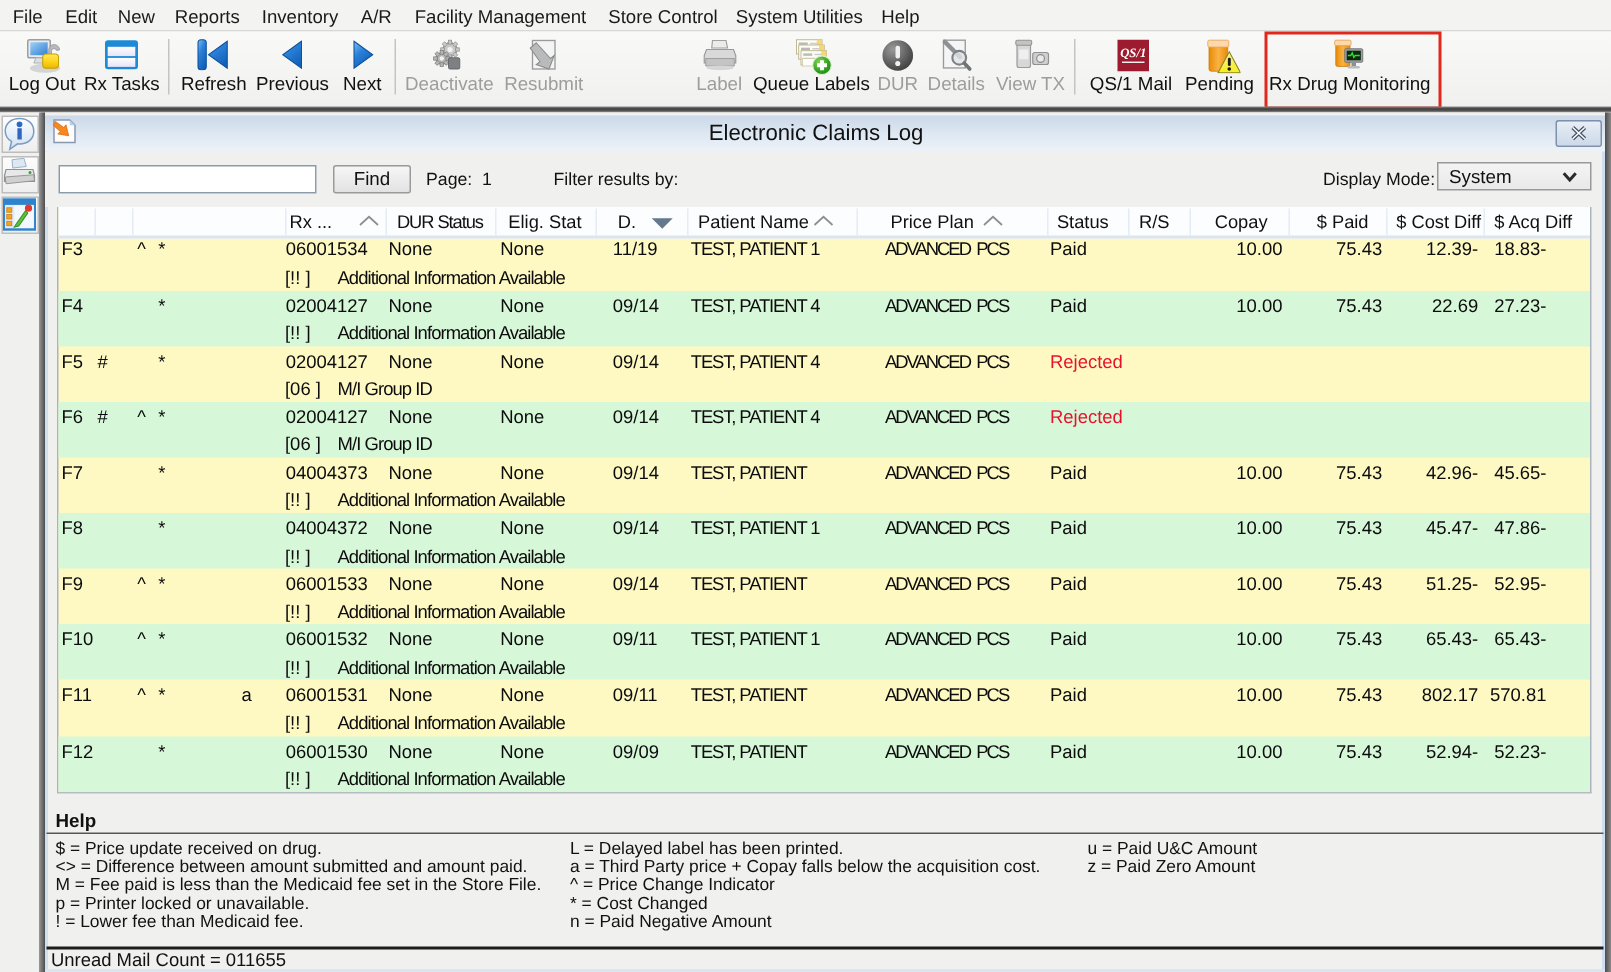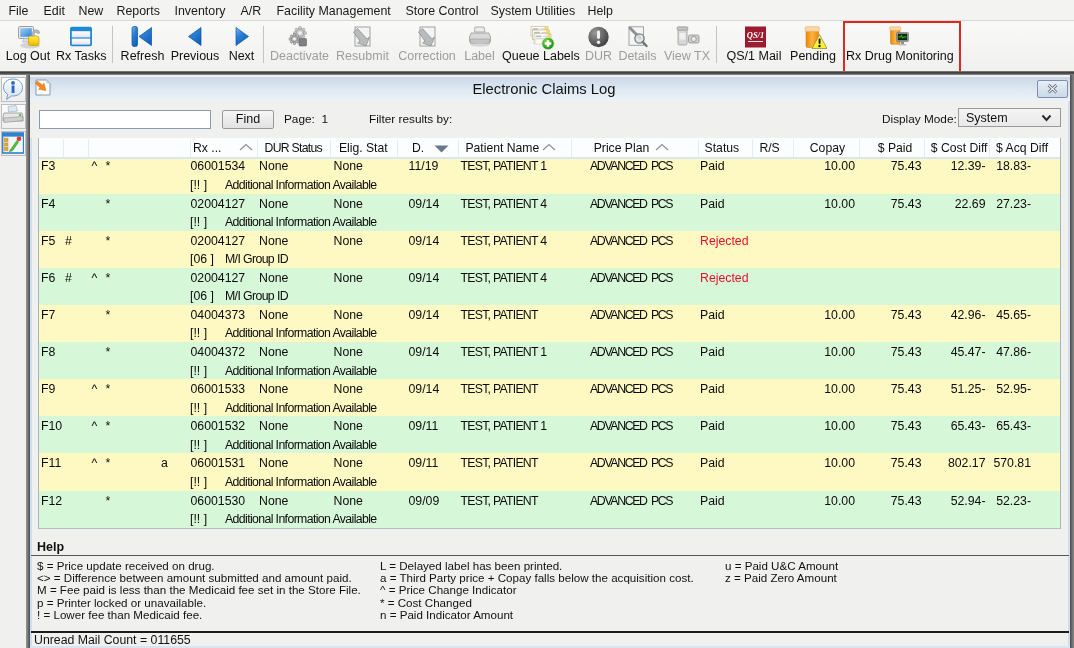--- a/index.html
+++ b/index.html
@@ -174,27 +174,20 @@
           <rect x="12" y="12.5" width="7.5" height="7.5" rx="1" fill="#7e8183" stroke="#5e6163" stroke-width="0.6"></rect>
         </svg></div>
       <div class="lbl dis">Deactivate</div>
     </div>
 <div class="tbtn" style="left:335px;width:55px">
       <div class="ico"><svg width="23" height="21" viewBox="0 0 23 21">
           <rect x="4" y="1" width="15" height="19" fill="#f4f4f4" stroke="#9a9a9a" stroke-width="0.9"></rect>
           <path d="M6.5 2.5 L16 13 l2.5 -2 l-3.5 9 l-8.5 -3 l2.5 -1.8 L2.5 6 Z" fill="#b9babc" stroke="#8a8b8d" stroke-width="0.7"></path>
         </svg></div>
       <div class="lbl dis">Resubmit</div>
-    </div>
-<div class="tbtn" style="left:398px;width:58px">
-      <div class="ico"><svg width="23" height="21" viewBox="0 0 23 21">
-          <rect x="4" y="1" width="15" height="19" fill="#f4f4f4" stroke="#9a9a9a" stroke-width="0.9"></rect>
-          <path d="M6.5 2.5 L16 13 l2.5 -2 l-3.5 9 l-8.5 -3 l2.5 -1.8 L2.5 6 Z" fill="#b9babc" stroke="#8a8b8d" stroke-width="0.7"></path>
-        </svg></div>
-      <div class="lbl dis">Correction</div>
     </div>
 <div class="tbtn" style="left:463px;width:33px">
       <div class="ico"><svg width="24" height="21" viewBox="0 0 24 21">
           <path d="M7 1 h9 l1 5 H6.5 Z" fill="#ececec" stroke="#a0a0a0" stroke-width="0.8"></path>
           <path d="M3 7 h18 l1.5 4 v5 h-21 v-5 Z" fill="#d9d9d9" stroke="#9a9a9a" stroke-width="0.8"></path>
           <path d="M2.5 13 h19 v5 h-19 Z" fill="#c4c4c4" stroke="#9a9a9a" stroke-width="0.6"></path>
           <ellipse cx="12" cy="19.2" rx="9" ry="1.6" fill="#d6d6d6"></ellipse>
         </svg></div>
       <div class="lbl dis">Label</div>
     </div>
@@ -594,21 +587,21 @@
  <div class="abs" id="helppanel">
 <span class="hl" style="left:7px;top:483.5px">$ = Price update received on drug.</span>
 <span class="hl" style="left:7px;top:496px">&lt;&gt; = Difference between amount submitted and amount paid.</span>
 <span class="hl" style="left:7px;top:508.4px">M = Fee paid is less than the Medicaid fee set in the Store File.</span>
 <span class="hl" style="left:7px;top:520.9px">p = Printer locked or unavailable.</span>
 <span class="hl" style="left:7px;top:533.3px">! = Lower fee than Medicaid fee.</span>
 <span class="hl" style="left:350px;top:483.5px">L = Delayed label has been printed.</span>
 <span class="hl" style="left:350px;top:496px">a = Third Party price + Copay falls below the acquisition cost.</span>
 <span class="hl" style="left:350px;top:508.4px">^ = Price Change Indicator</span>
 <span class="hl" style="left:350px;top:520.9px">* = Cost Changed</span>
-<span class="hl" style="left:350px;top:533.3px">n = Paid Indicator Amount</span>
+<span class="hl" style="left:350px;top:533.3px">n = Paid Negative Amount</span>
 <span class="hl" style="left:695px;top:483.5px">u = Paid U&amp;C Amount</span>
 <span class="hl" style="left:695px;top:496px">z = Paid Zero Amount</span>
 </div>
  <div class="abs" id="helptitle">Help</div>
  <div class="abs" id="helpline1"></div>
  <div class="abs" id="statline"></div>
  <div class="abs" id="stattxt">Unread Mail Count = 011655</div>
  <div class="abs" id="botstrip"></div>
 </div>
 <div class="abs" id="winright"></div>

